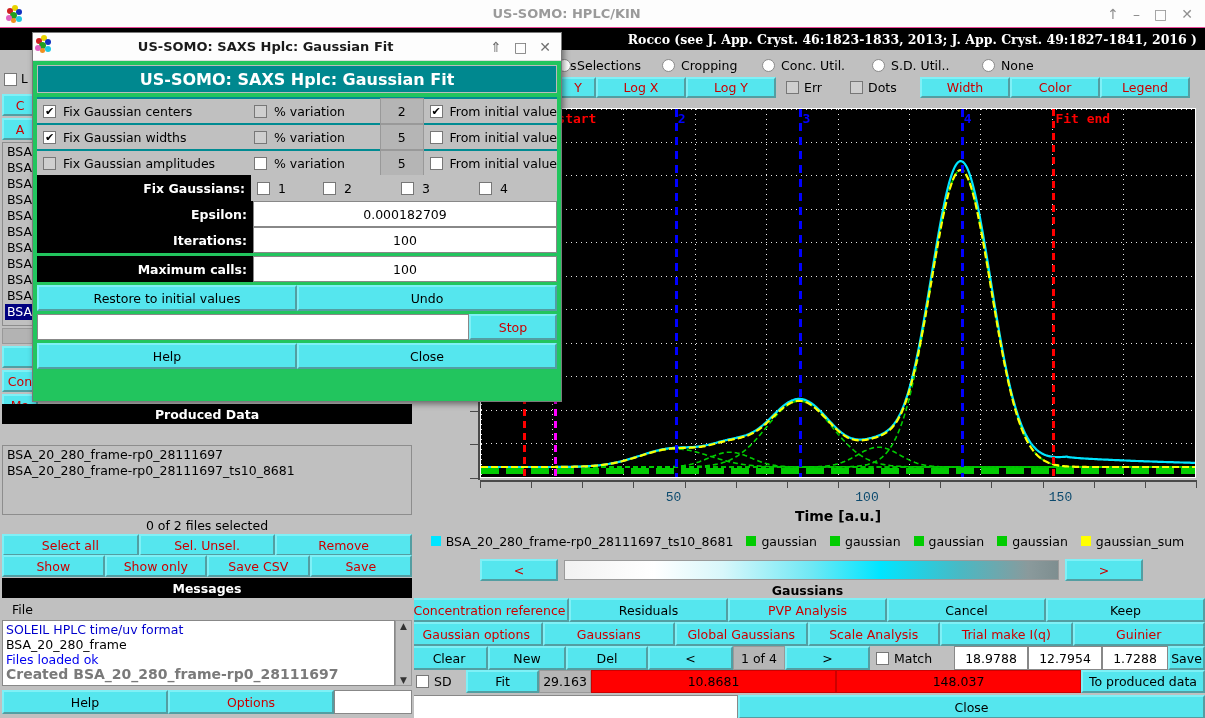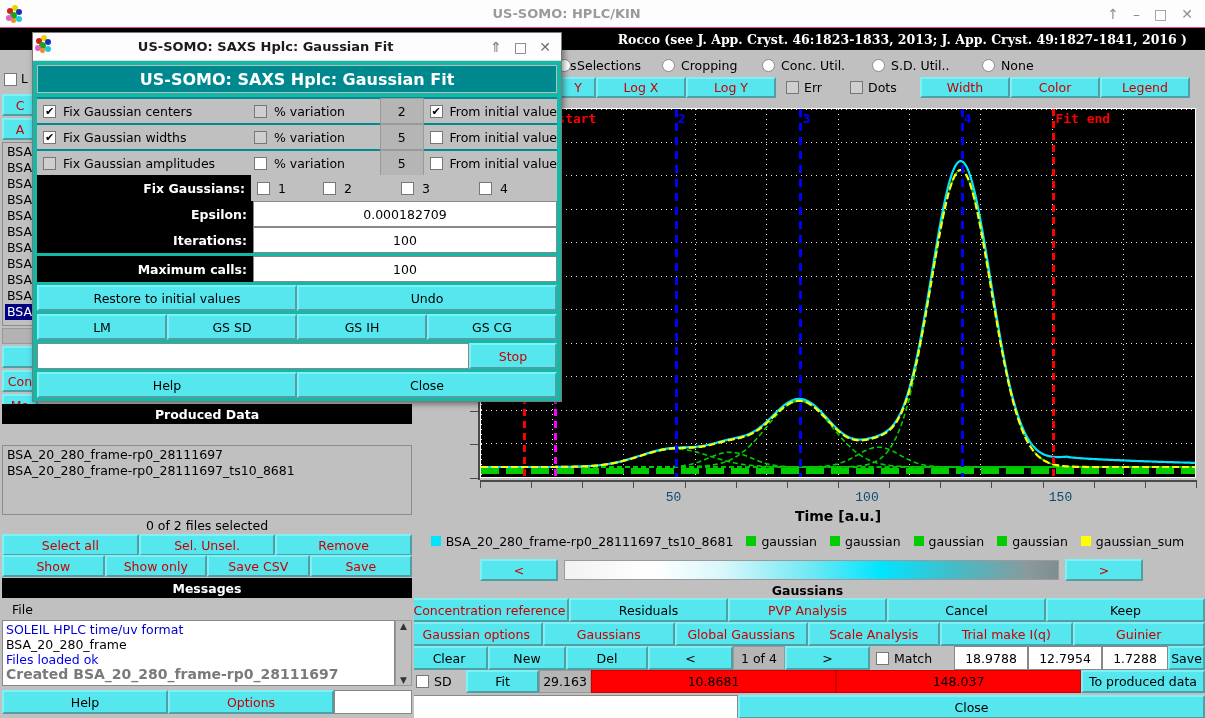--- a/index.html
+++ b/index.html
@@ -65,21 +65,21 @@
   #titlebar .tb-btns span { cursor: pointer; }
 
   
   .molecule { position: absolute; inset: 0; }
   .molecule i { position: absolute; border-radius: 50%; display: block; }
 
   
   #subtitle {
     position: absolute; left: 0; top: 28px; width: 1205px; height: 22px;
     background: #000; color: #fff; font-size: 12.5px; font-weight: bold;
-    display: flex; align-items: center; justify-content: flex-end; padding-right: 18px;
+    display: flex; align-items: center; justify-content: flex-end; padding-right: 8px;
     font-family: "DejaVu Serif", serif;
   }
 
   
   #leftpanel { position: absolute; left: 0; top: 50px; width: 414px; height: 668px; background: #c0c0c0; }
 
   .listbox {
     background: #c0c0c0; border: 1px solid #8d8d8d;
     font-size: 12.5px; overflow: hidden; padding: 1px 2px;
   }
@@ -104,21 +104,21 @@
   #legend { position: absolute; left: 418px; top: 531px; width: 787px; height: 20px; display: flex; align-items: center; justify-content: center; gap: 5px; }
   #legend .lg { display: flex; align-items: center; gap: 5px; font-size: 12.5px; color: #000; }
   #legend .sw { width: 10px; height: 10px; flex: none; }
 
   
   #cbrow { position: absolute; left: 418px; top: 558px; width: 787px; height: 24px; display: flex; align-items: center; }
 
   
   #dlg {
     position: absolute; left: 32px; top: 32px; width: 530px; height: 370px;
-    background: #14b8a6; border: 1px solid #7a7a7a;
+    background: #22c55e; border: 1px solid #7a7a7a;
     box-shadow: 2px 2px 6px rgba(0,0,0,.45);
   }
   #dlg-title {
     height: 28px; background: #fdfdfd; border-bottom: 1px solid #ddd;
     display: flex; align-items: center;
   }
   #dlg-title .t { flex: 1; text-align: center; font-weight: bold; font-size: 13px; color: #1b1b1b; }
   #dlg-title .b { display: flex; gap: 12px; padding-right: 10px; color: #6f6f6f; font-size: 14px; }
   #dlg-banner {
     margin: 4px; height: 28px; background: #00888f; color: #fff;
@@ -546,26 +546,20 @@
           <div style="width:216px;background:#000;color:#fff;font-weight:bold;font-size:12.5px;display:flex;align-items:center;justify-content:flex-end;padding-right:6px;">Maximum calls:</div>
           <div class="fld" style="flex:1;">100</div>
         </div>
       </div>
 
     <div style="display:flex;height:26px;margin:3px 4px 0 4px;">
       <div class="btn dark" style="flex:1;">Restore to initial values</div>
       <div class="btn dark" style="flex:1;">Undo</div>
     </div>
 
-    <div id="dlg-methods" style="display:flex;height:26px;margin:3px 4px 0 4px;">
-        <div class="btn dark" style="flex:1;">LM</div>
-        <div class="btn dark" style="flex:1;">GS SD</div>
-        <div class="btn dark" style="flex:1;">GS IH</div>
-        <div class="btn dark" style="flex:1;">GS CG</div>
-      </div>
 
     <div style="display:flex;height:26px;margin:3px 4px 0 4px;">
       <div class="fld" style="flex:1;"></div>
       <div class="btn" style="width:88px;">Stop</div>
     </div>
 
     <div style="display:flex;height:26px;margin:3px 4px 4px 4px;">
       <div class="btn dark" style="flex:1;">Help</div>
       <div class="btn dark" style="flex:1;">Close</div>
     </div>

